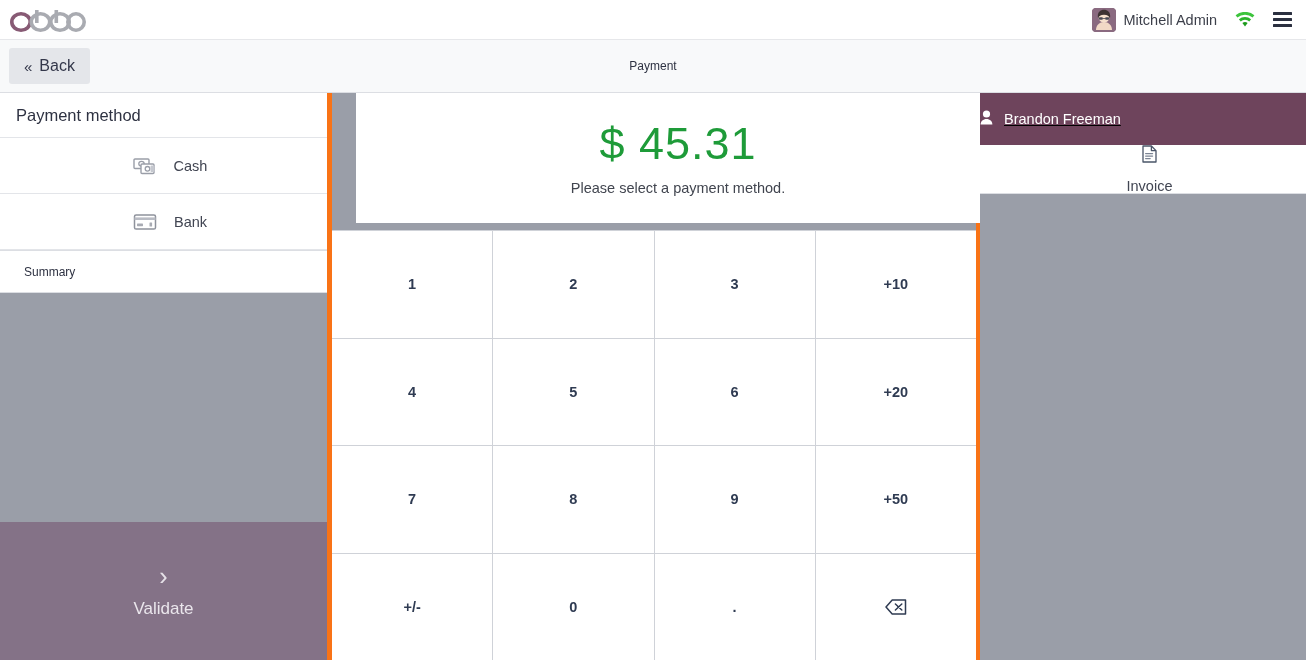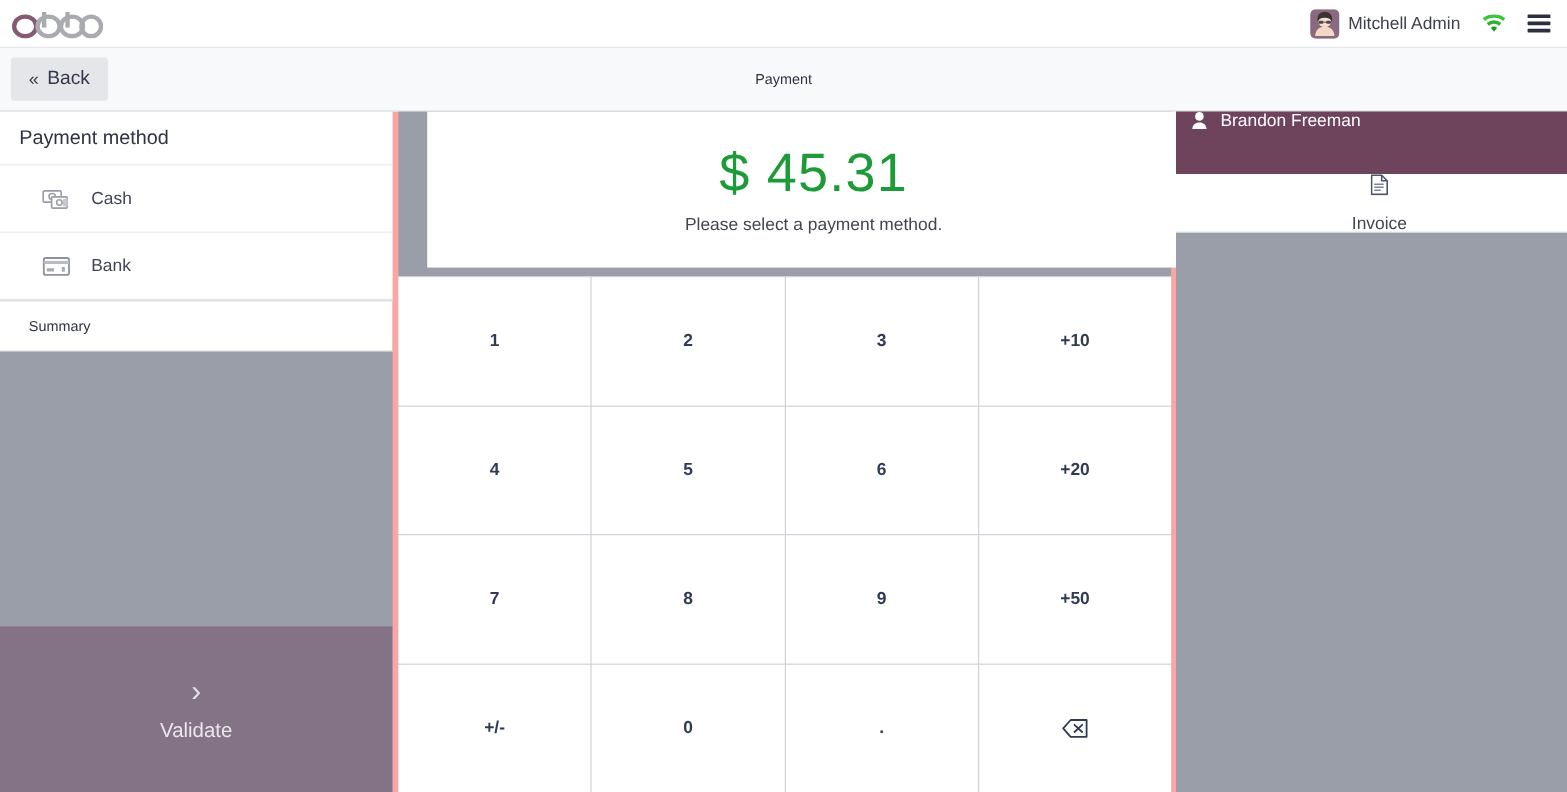--- a/index.html
+++ b/index.html
@@ -9,21 +9,21 @@
     height: 660px;
     overflow: hidden;
     font-family: "Liberation Sans", sans-serif;
     background: #9a9ea8;
   }
 
   .app {
     position: relative;
     width: 1127px;
     height: 660px;
-    background: #fca5a5;
+    background: #f97316;
   }
 
   
   .navbar {
     position: absolute;
     top: 0; left: 0;
     width: 1306px; height: 40px;
     background: #ffffff;
     display: flex;
     align-items: center;
@@ -136,25 +136,26 @@
     padding-left: 16px;
     font-size: 16.5px;
     color: #2e3242;
     border-bottom: 1px solid #e3e5e9;
     background: #fff;
   }
   .pm-row {
     height: 56px;
     display: flex;
     align-items: center;
-    padding-left: 34px;
+    padding-left: 12px;
     gap: 16px;
     border-bottom: 1px solid #e3e5e9;
     background: #fff;
     cursor: pointer;
+    justify-content: center;
   }
   .pm-icon { width: 26px; height: 24px; flex: none; display:flex; align-items:center; justify-content:center; }
   .pm-label { font-size: 14.5px; color: #414552; }
   .summary-header {
     height: 42px;
     display: flex;
     align-items: center;
     padding-left: 24px;
     font-size: 12px;
     color: #2e3242;
@@ -245,24 +246,24 @@
   .right-pane {
     position: absolute;
     top: 0; left: 980px;
     width: 326px; height: 567px;
     background: #9a9ea8;
   }
   .customer-row {
     height: 52px;
     background: #6e445c;
     display: flex;
-    align-items: flex-start;
+    align-items: center;
     gap: 11px;
-    padding-left: 13px;
-    cursor: pointer;
+    cursor: pointer;
+    text-decoration: underline;
   }
   .customer-name { font-size: 14.5px; color: #ffffff; }
   .invoice-row {
     height: 49px;
     background: #ffffff;
     display: flex;
     align-items: center;
     gap: 11px;
     padding-left: 13px;
     cursor: pointer;

